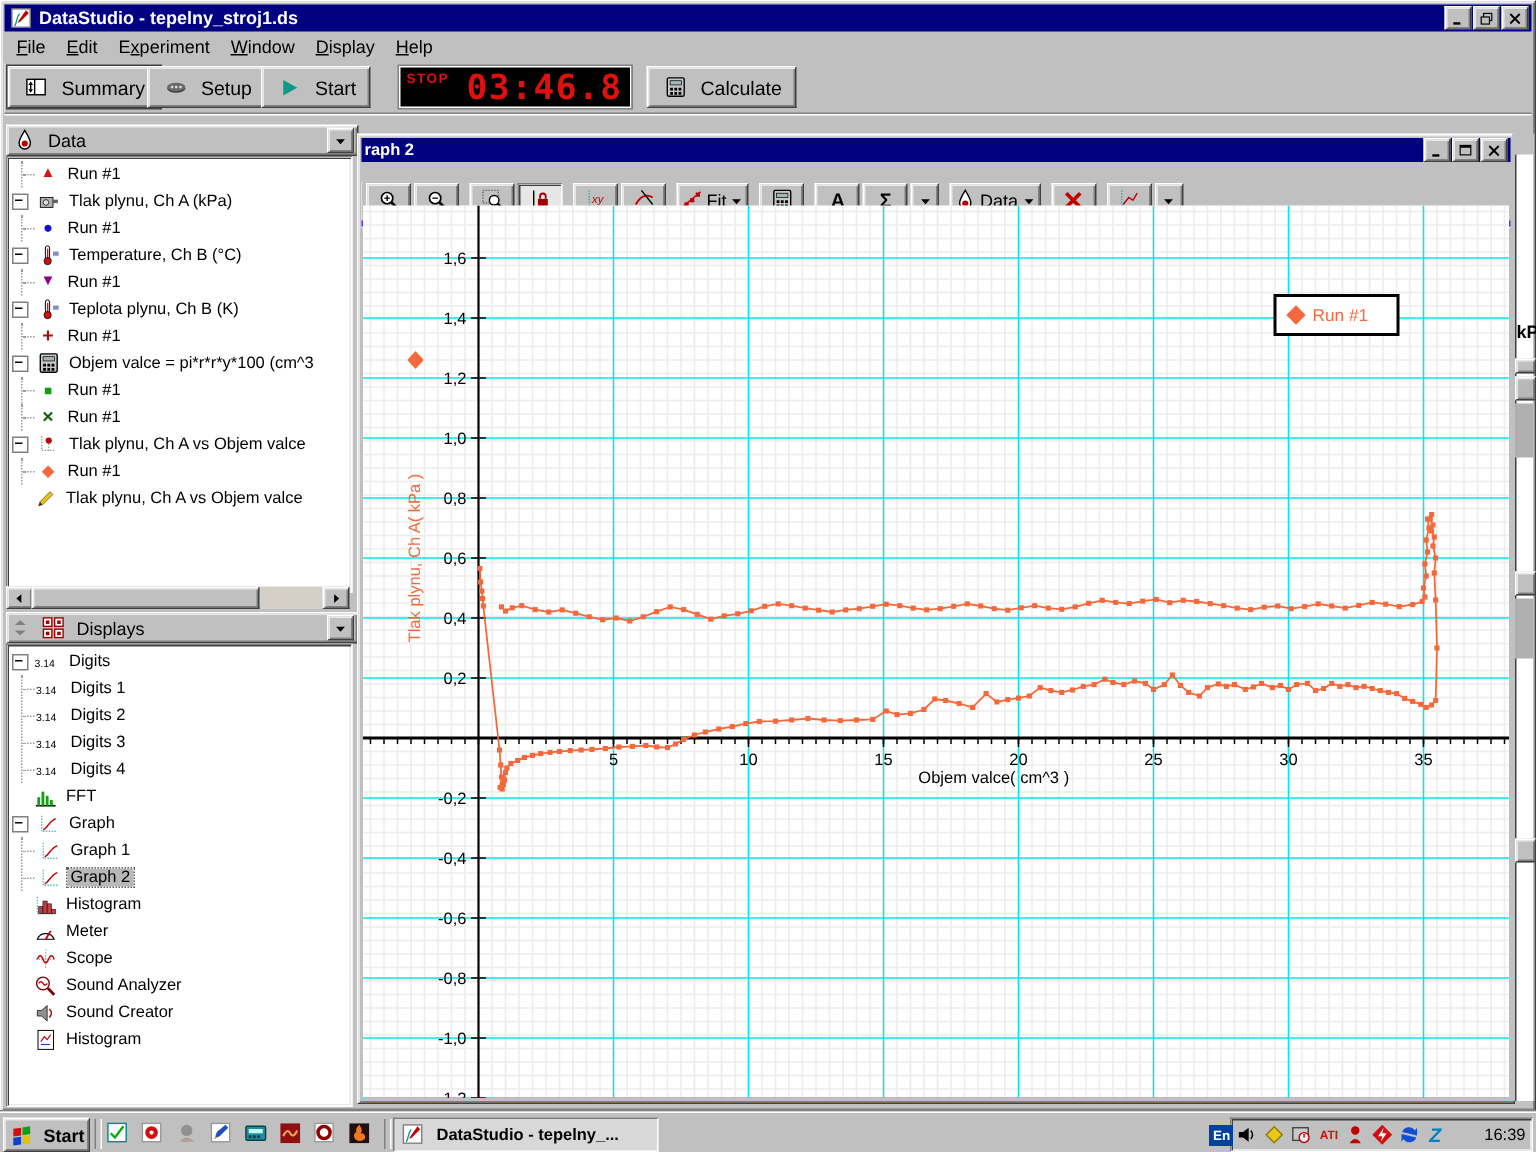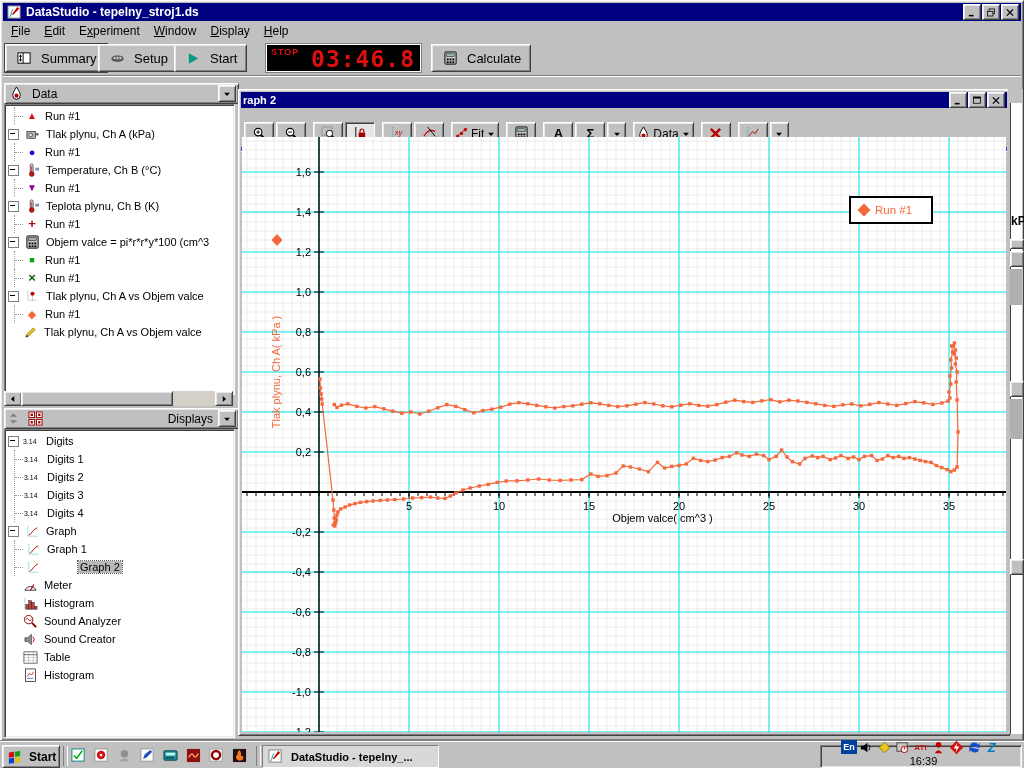--- a/index.html
+++ b/index.html
@@ -21,21 +21,21 @@
   
   .panel-hdr{display:flex;align-items:center;gap:4px;padding:0 2px;font-size:12px;}
   .tree{background:#fff;overflow:hidden;}
   .trow{height:18px;display:flex;align-items:center;white-space:nowrap;overflow:hidden;font-size:11px;}
   .expander{flex:0 0 9px;width:9px;height:9px;background:#fff;border:1px solid #808080;margin:0 4px 0 3px;position:relative;}
   .expander::after{content:"";position:absolute;left:1px;top:3px;width:5px;height:1px;background:#000;}
   .ticon{flex:0 0 auto;width:18px;height:16px;display:inline-flex;align-items:center;justify-content:center;margin-right:3px;}
   .ticon svg{display:block;}
   .tmark{flex:0 0 16px;text-align:center;margin-right:3px;font-size:10px;line-height:16px;}
   .tlabel{padding:0 2px;}
-  .tlabel.sel{background:#b8b8b8;outline:1px dotted #606060;margin-left:33px;}
+  .tlabel.sel{background:#b8b8b8;outline:1px dotted #606060;}
   .kids{margin-left:9px;border-left:1px dotted #9a9a9a;}
   .kids .trow::before{content:"";width:8px;border-top:1px dotted #9a9a9a;margin-right:1px;}
   .scrollbtn{width:16px;height:14px;display:inline-flex;align-items:center;justify-content:center;}
   
   .gbtn{height:22px;min-width:24px;display:inline-flex;align-items:center;justify-content:center;
         gap:2px;margin-right:2px;padding:0 2px;font-size:12px;}
   .gbtn.on{border-color:#808080 #fff #fff #808080;background:#e6e6e6;box-shadow:inset 1px 1px 0 #404040;}
   .gap{display:inline-block;width:5px;}
   
   #taskbar{left:0;top:741px;width:1024px;height:27px;background:#c0c0c0;border-top:1px solid #fff;box-shadow:0 -1px 0 #808080;}
@@ -273,21 +273,21 @@
           <path d="M7.5 2.5 V9.5 L3.5 6 Z" fill="#000"></path>
         </svg>
       </span>
     <span class="abs raised" style="left:17px;top:0;width:150px;height:13px;"></span>
     <span class="abs scrollbtn raised" style="right:0;top:0;height:13px;">
         <svg viewBox="0 0 12 12" width="10" height="10">
           <path d="M4.5 2.5 V9.5 L8.5 6 Z" fill="#000"></path>
         </svg>
       </span>
   </div>
-  <div class="abs panel-hdr raised" style="left:3px;top:407px;width:229px;height:19px;text-align:right;">
+  <div class="abs panel-hdr raised" style="left:3px;top:407px;width:229px;height:19px;">
     <span class="ticon" style="width:12px;">
         <svg viewBox="0 0 12 14" width="11" height="13">
           <path d="M2 5 L6 1.5 L10 5 Z" fill="#808080"></path>
           <path d="M2 9 L6 12.5 L10 9 Z" fill="#808080"></path>
         </svg>
       </span>
     <span class="ticon">
         <svg viewBox="0 0 16 16" width="15" height="15">
           <g fill="#fff" stroke="#a00000" stroke-width="1">
             <rect x="1" y="1" width="6" height="6"></rect>
@@ -347,20 +347,34 @@
         </div>
         <div class="trow child">
           <span class="ticon">
             <svg viewBox="0 0 22 16" width="21" height="15">
               <text x="0" y="11.5" font-size="8.5" font-family="DejaVu Sans Mono,monospace" fill="#000">3.14</text>
             </svg>
           </span>
           <span class="tlabel">Digits 4</span>
         </div>
       </div>
+      <div class="trow" style="padding-left: 16px;">
+        <span class="ticon">
+          <svg viewBox="0 0 16 16" width="15" height="15">
+            <line x1="1" y1="14" x2="15" y2="14" stroke="#000"></line>
+            <g fill="#10a010">
+              <rect x="2" y="8" width="2" height="6"></rect>
+              <rect x="5" y="4" width="2" height="10"></rect>
+              <rect x="8" y="7" width="2" height="7"></rect>
+              <rect x="11" y="10" width="2" height="4"></rect>
+            </g>
+          </svg>
+        </span>
+        <span class="tlabel">FFT</span>
+      </div>
       <div class="trow">
         <span class="expander"></span>
         <span class="ticon">
           <svg viewBox="0 0 16 16" width="15" height="15">
             <path d="M3 2 V13 H14" fill="none" stroke="#40c0c0" stroke-dasharray="1,1"></path>
             <path d="M4 12 C7 11 8 6 13 4" fill="none" stroke="#c00000"></path>
           </svg>
         </span>
         <span class="tlabel">Graph</span>
       </div>
@@ -380,71 +394,67 @@
               <path d="M3 2 V13 H14" fill="none" stroke="#40c0c0" stroke-dasharray="1,1"></path>
               <path d="M4 12 C7 11 8 6 13 4" fill="none" stroke="#c00000"></path>
             </svg>
           </span>
           <span class="tlabel sel">Graph 2</span>
         </div>
       </div>
       <div class="trow" style="padding-left: 16px;">
         <span class="ticon">
           <svg viewBox="0 0 16 16" width="15" height="15">
-            <path d="M2 13 A6.5 6.5 0 0 1 14 13 Z" fill="#fff" stroke="#000" stroke-width=".8"></path>
-            <line x1="8" y1="13" x2="11.5" y2="7" stroke="#c00000" stroke-width="1.3"></line>
-          </svg>
-        </span>
-        <span class="tlabel">Meter</span>
-      </div>
-      <div class="trow" style="padding-left: 16px;">
-        <span class="ticon">
-          <svg viewBox="0 0 16 16" width="15" height="15">
             <path d="M2 2 V14 H15" fill="none" stroke="#40c0c0" stroke-dasharray="1,1"></path>
             <g fill="#c04040" stroke="#000" stroke-width=".4">
               <rect x="3" y="9" width="3" height="5"></rect>
               <rect x="6" y="5" width="3" height="9"></rect>
               <rect x="9" y="7" width="3" height="7"></rect>
               <rect x="12" y="11" width="3" height="3"></rect>
             </g>
           </svg>
         </span>
         <span class="tlabel">Histogram</span>
       </div>
       <div class="trow" style="padding-left: 16px;">
         <span class="ticon">
           <svg viewBox="0 0 16 16" width="15" height="15">
+            <path d="M2 13 A6.5 6.5 0 0 1 14 13 Z" fill="#fff" stroke="#000" stroke-width=".8"></path>
+            <line x1="8" y1="13" x2="11.5" y2="7" stroke="#c00000" stroke-width="1.3"></line>
+          </svg>
+        </span>
+        <span class="tlabel">Meter</span>
+      </div>
+      <div class="trow" style="padding-left: 16px;">
+        <span class="ticon">
+          <svg viewBox="0 0 16 16" width="15" height="15">
+            <path d="M8 1 V15 M1 8 H15" stroke="#aaa" stroke-dasharray="1,1"></path>
+            <path d="M2 8 Q4 3 6 8 T10 8 T14 8" fill="none" stroke="#c00000"></path>
+          </svg>
+        </span>
+        <span class="tlabel">Scope</span>
+      </div>
+      <div class="trow" style="padding-left: 16px;">
+        <span class="ticon">
+          <svg viewBox="0 0 16 16" width="15" height="15">
             <circle cx="6" cy="6" r="4.5" fill="#fff" stroke="#800000"></circle>
             <path d="M3 6 Q4.5 3.5 6 6 T9 6" fill="none" stroke="#c00000"></path>
             <line x1="9.5" y1="9.5" x2="14" y2="14" stroke="#800000" stroke-width="2"></line>
           </svg>
         </span>
         <span class="tlabel">Sound Analyzer</span>
       </div>
       <div class="trow" style="padding-left: 16px;">
         <span class="ticon">
           <svg viewBox="0 0 16 16" width="15" height="15">
             <path d="M2 6 H5 L9 2.5 V13.5 L5 10 H2 Z" fill="#909090" stroke="#000" stroke-width=".5"></path>
             <path d="M10.5 5 Q13.5 8 10.5 11" fill="none" stroke="#c00000"></path>
           </svg>
         </span>
         <span class="tlabel">Sound Creator</span>
-      </div>
-      <div class="trow" style="padding-left: 16px;">
-        <span class="ticon">
-          <svg viewBox="0 0 16 16" width="15" height="15">
-            <rect x="1" y="2" width="14" height="12" fill="#fff" stroke="#000" stroke-width=".6"></rect>
-            <line x1="1" y1="5" x2="15" y2="5" stroke="#000" stroke-width=".6"></line>
-            <line x1="1" y1="8" x2="15" y2="8" stroke="#888" stroke-width=".4"></line>
-            <line x1="1" y1="11" x2="15" y2="11" stroke="#888" stroke-width=".4"></line>
-            <line x1="6" y1="2" x2="6" y2="14" stroke="#888" stroke-width=".4"></line>
-            <line x1="11" y1="2" x2="11" y2="14" stroke="#888" stroke-width=".4"></line>
-          </svg>
-        </span>
-        <span class="tlabel">Table</span>
       </div>
       <div class="trow" style="padding-left: 16px;">
         <span class="ticon">
           <svg viewBox="0 0 16 16" width="15" height="15">
             <rect x="2.5" y="1" width="11" height="13.5" fill="#fff" stroke="#000" stroke-width=".7"></rect>
             <path d="M4.5 9 L7 5.5 L9 7.5 L11.5 4" fill="none" stroke="#c00000" stroke-width=".8"></path>
             <line x1="4.5" y1="11" x2="11" y2="11" stroke="#0000c0" stroke-width=".6"></line>
           </svg>
         </span>
         <span class="tlabel">Histogram</span>
@@ -1188,21 +1198,21 @@
   <div class="abs pressed" style="left:262px;top:3px;width:172px;height:21px;display:flex;align-items:center;gap:4px;padding-left:3px;font-weight:bold;">
     <span class="ticon">
         <svg viewBox="0 0 16 16" width="15" height="15">
           <rect x="1" y="1" width="13" height="13" fill="#fff" stroke="#808080"></rect>
           <path d="M11 2 L13 4 L7 10 L5 11 L6 9 Z" fill="#c00000"></path>
           <path d="M3 13 C5 10 4 7 6.5 4.5" stroke="#0a9a8a" fill="none"></path>
         </svg>
       </span>
     <span>DataStudio - tepelny_...</span>
   </div>
-  <div class="abs sunken" style="right:2px;top:3px;width:192px;height:21px;display:flex;align-items:center;justify-content:flex-end;padding:0 4px;gap:0;flex-direction:column;">
+  <div class="abs sunken" style="right:2px;top:3px;width:192px;height:21px;display:flex;align-items:center;justify-content:flex-end;padding:0 4px;gap:18px;">
     <span id="trayIcons" style="display:inline-flex;gap:1px;align-items:center;">
         <span class="trayico" style="background: rgb(0, 64, 160); color: rgb(255, 255, 255); font-weight: bold; width: 16px; height: 14px; justify-content: center;">En</span>
         <span class="trayico">
           <svg viewBox="0 0 16 16" width="15" height="15">
             <path d="M2 6 H5 L9 3 V13 L5 10 H2 Z" fill="#000"></path>
             <path d="M10.5 5 Q13 8 10.5 11" fill="none" stroke="#000"></path>
           </svg>
         </span>
         <span class="trayico">
           <svg viewBox="0 0 16 16" width="15" height="15">

